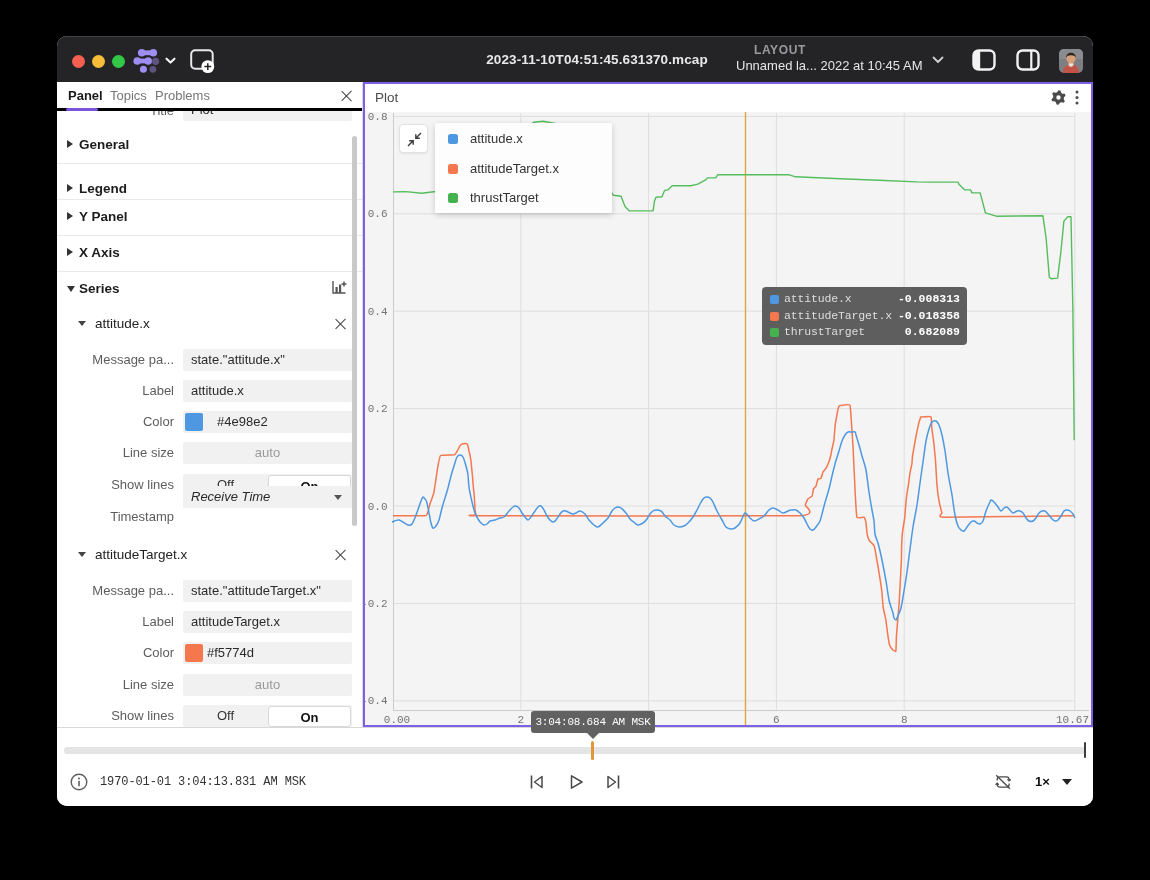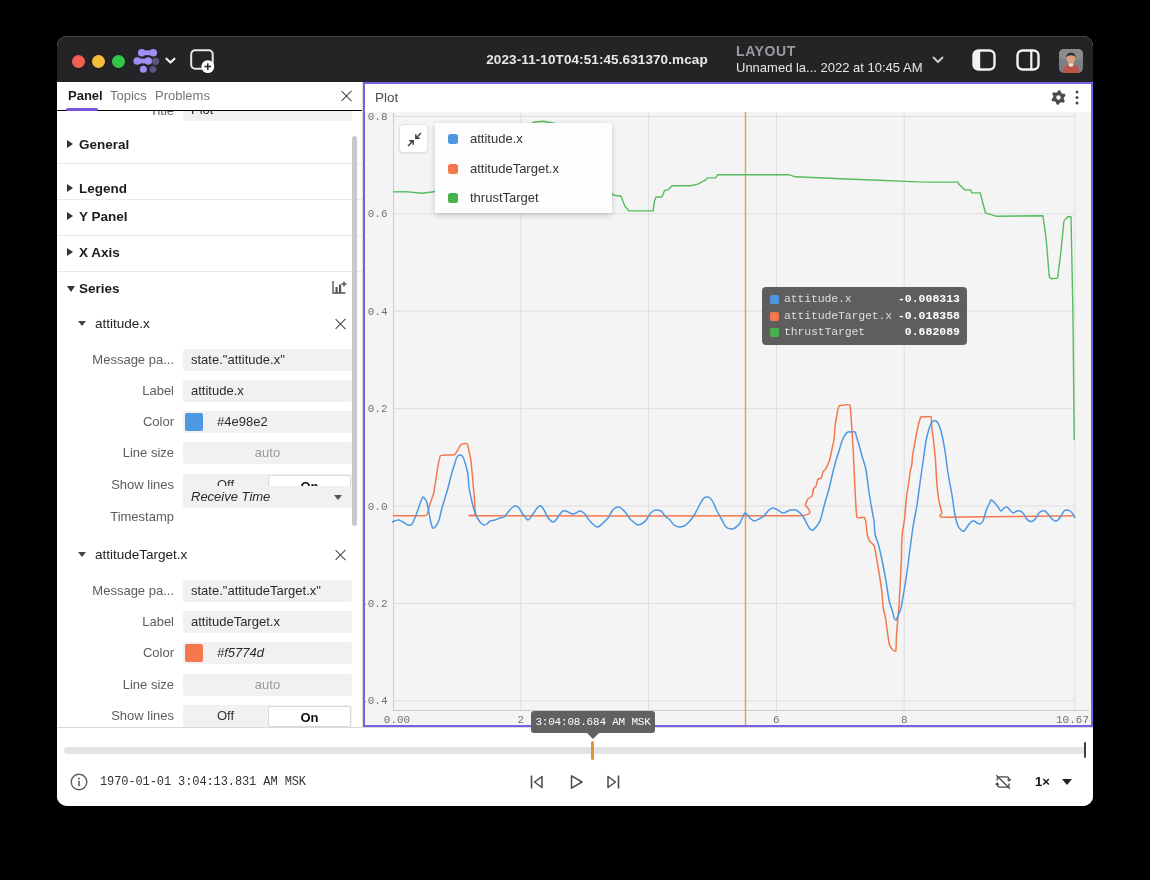--- a/index.html
+++ b/index.html
@@ -13,27 +13,27 @@
 #titlebar { position:absolute; left:0; top:0; width:1036px; height:46px;
   background:#242427; border-top:1px solid #46464a; }
 .tl { position:absolute; top:17.5px; width:13px; height:13px; border-radius:50%; }
 #tl-r { left:14.5px; background:#f35f51; }
 #tl-y { left:34.5px; background:#f6bd3b; }
 #tl-g { left:54.5px; background:#33c748; }
 #wtitle { position:absolute; top:0; left:380px; width:320px; height:46px;
   line-height:46px; text-align:center; color:#e8e8ea; font-size:13.5px;
   font-weight:bold; letter-spacing:0.1px; }
 #layoutblk { position:absolute; left:679px; top:6px; }
-#layoutblk .lab { font-size:14px; color:#9a9a9e; letter-spacing:0.6px; font-weight:bold; }
+#layoutblk .lab { font-size:12px; color:#9a9a9e; letter-spacing:0.6px; font-weight:bold;margin-left:18px; }
 #layoutblk .val { font-size:13px; color:#e6e6e8; margin-top:1px; }
 
 #sidebar { position:absolute; left:0; top:46px; width:306px; height:645px;
   background:#fff; border-right:1px solid #d9d9d9; }
 #tabbar { position:absolute; left:0; top:0; width:100%; height:29px;
-  border-bottom:1px solid #000000; }
+  border-bottom:3px solid #000000; }
 .tab { position:absolute; top:0; height:29px; line-height:27px; font-size:13px; }
 #tabbar .active { color:#1a1a1a; font-weight:bold; }
 #tabbar .idle { color:#767676;text-align:center; }
 .sect { position:absolute; left:0; width:283px; height:36px; }
 .sect .tri { position:absolute; left:10px; top:13px; width:0; height:0; }
 .tri-r { border-left:6px solid #333; border-top:4.5px solid transparent; border-bottom:4.5px solid transparent; }
 .tri-d { border-top:6px solid #333; border-left:4.5px solid transparent; border-right:4.5px solid transparent; margin-top:2px; }
 .sect .stitle { position:absolute; left:22px; top:10px; font-size:13.5px; font-weight:bold; color:#1c1c1c; }
 .sdiv { position:absolute; left:0; width:305px; height:1px; background:#e9e9e9; }
 .frow-label { position:absolute; font-size:13px; color:#5d5d5d; text-align:right; width:100px; left:17px; }
@@ -215,21 +215,21 @@
 
       <div class="abs" style="left:21px; top:441px; width:0; height:0; border-top:5px solid #444; border-left:4px solid transparent; border-right:4px solid transparent;"></div>
       <div class="abs" style="left:38px; top:436px; font-size:13.5px; color:#222;">attitudeTarget.x</div>
       <div class="xicon" style="left:277px; top:438px;"></div>
 
       <div class="frow-label" style="top:472px;">Message pa...</div>
       <div class="fbox" style="top:469px;">state."attitudeTarget.x"</div>
       <div class="frow-label" style="top:503px;">Label</div>
       <div class="fbox" style="top:500px;">attitudeTarget.x</div>
       <div class="frow-label" style="top:534px;">Color</div>
-      <div class="fbox" style="top:531px;"><span class="abs" style="left:2px; top:2px; width:18px; height:18px; background:#f5774d; border-radius:2px;"></span><span style="margin-left:26px;font-style:italic;">#f5774d</span></div>
+      <div class="fbox" style="top:531px;"><span class="abs" style="left:2px; top:2px; width:18px; height:18px; background:#f5774d; border-radius:2px;"></span><span style="margin-left:16px;">#f5774d</span></div>
       <div class="frow-label" style="top:566px;">Line size</div>
       <div class="fbox" style="top:563px; color:#9a9a9a; text-align:center; padding-left:0;">auto</div>
       <div class="frow-label" style="top:597px;">Show lines</div>
       <div class="fbox" style="top:594px; padding-left:0;">
         <span class="abs" style="left:0; width:85px; text-align:center; color:#333;">Off</span>
         <span class="abs" style="left:85px; width:83px; height:21px; top:0.5px; background:#fff; border:1px solid #d8d8d8; border-radius:3px; text-align:center; font-weight:bold; color:#111;">On</span>
       </div>
 
       <div class="abs" style="left:295px; top:25px; width:4.5px; height:390px; background:#c9c9c9; border-radius:2.5px;"></div>
     </div>

